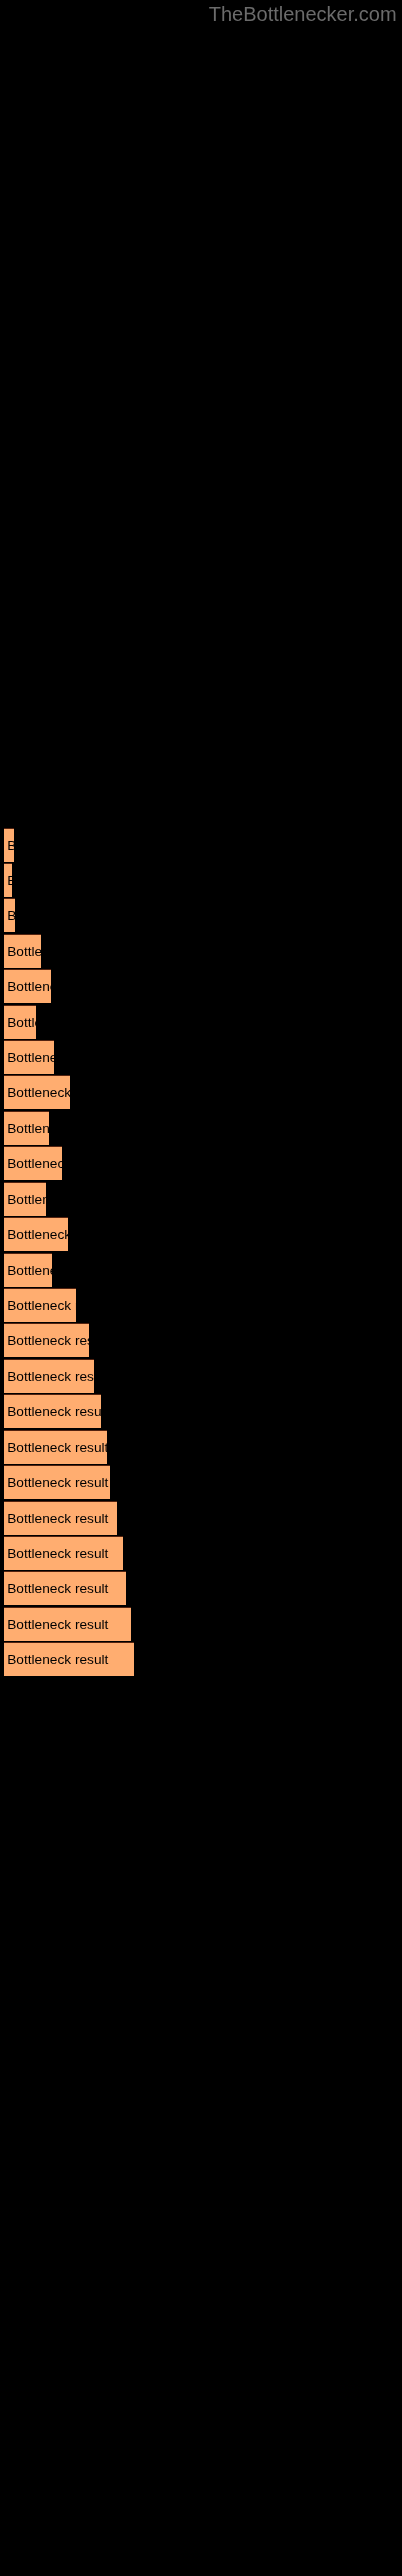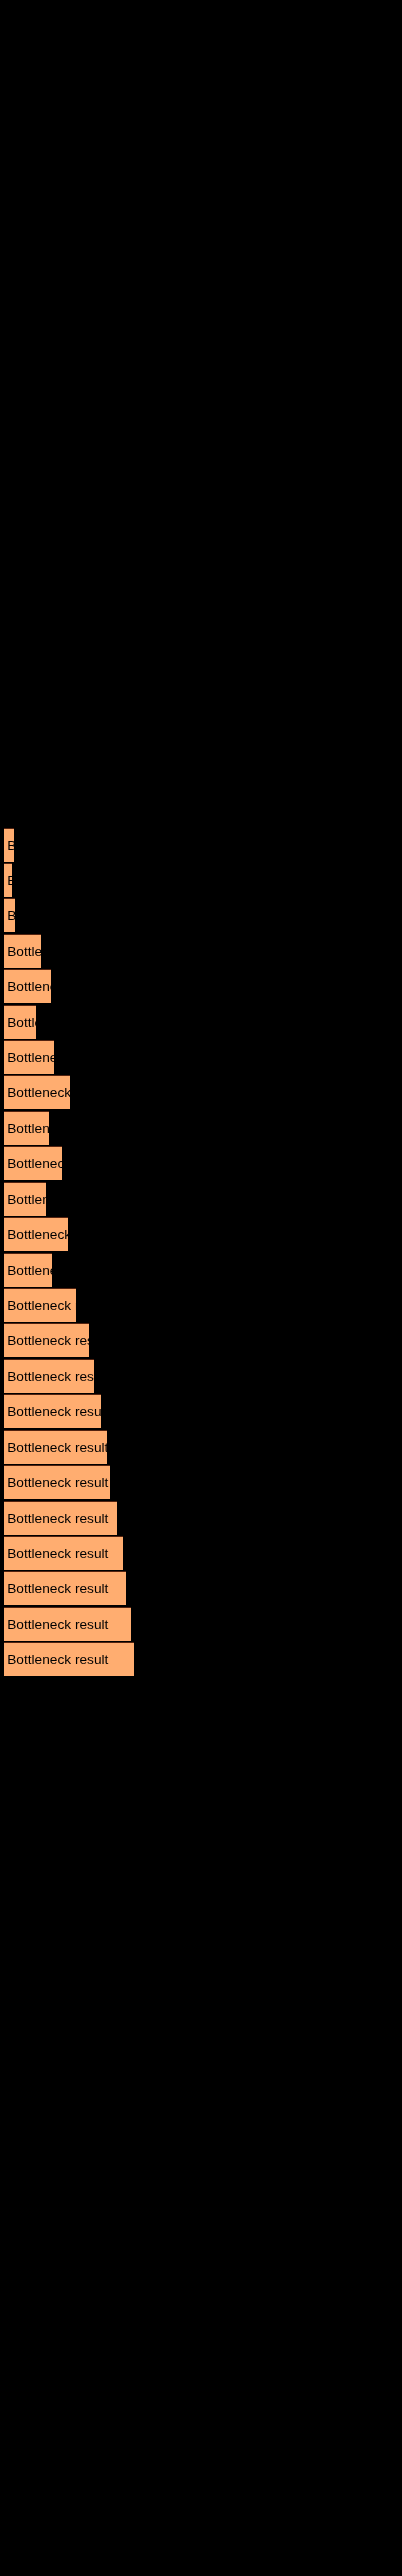--- a/index.html
+++ b/index.html
@@ -75,20 +75,21 @@
     padding-left: 3.2px;
     white-space: nowrap;
     user-select: none;
   }
 </style>
 </head>
 <body>
 
 <div id="page-root">
 
+  <div class="site-watermark">TheBottlenecker.com</div>
 
   <div class="chart-area" id="chart-area">
       <div class="bar-row" style="top: 828px;">
         <div class="bar" style="width: 9.7px; background: rgb(255, 173, 112); border-top-color: rgb(82, 34, 15);">
           <span class="bar-label" style="color: rgb(0, 0, 0);">Bottleneck result</span>
         </div>
       </div>
       <div class="bar-row" style="top: 863px;">
         <div class="bar" style="width: 8px; background: rgb(255, 173, 112); border-top-color: rgb(82, 34, 15);">
           <span class="bar-label" style="color: rgb(0, 0, 0);">Bottleneck result</span>

